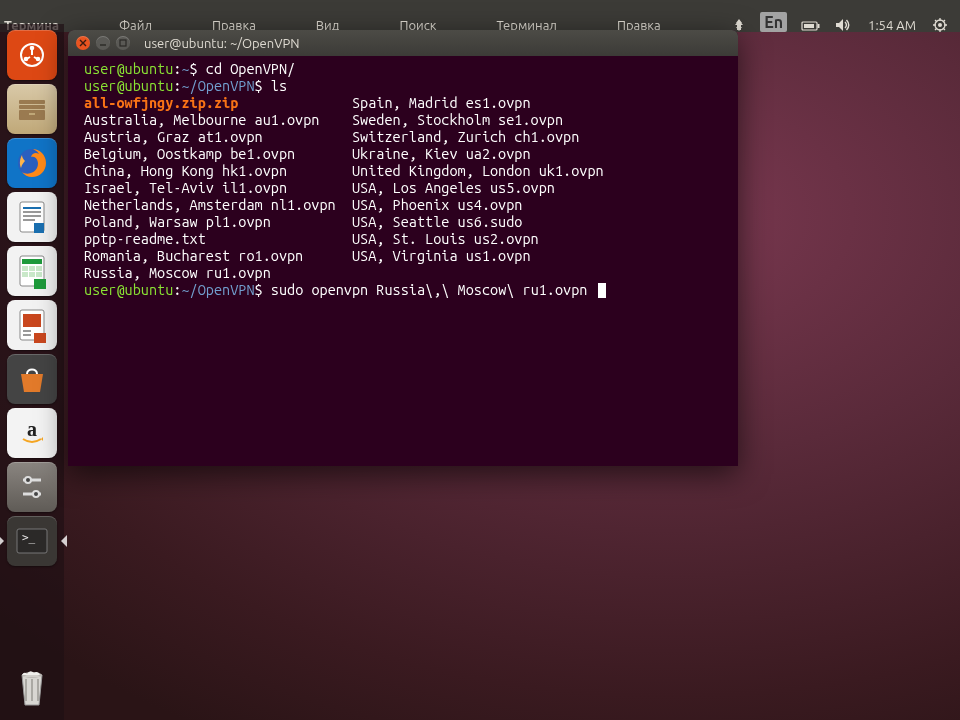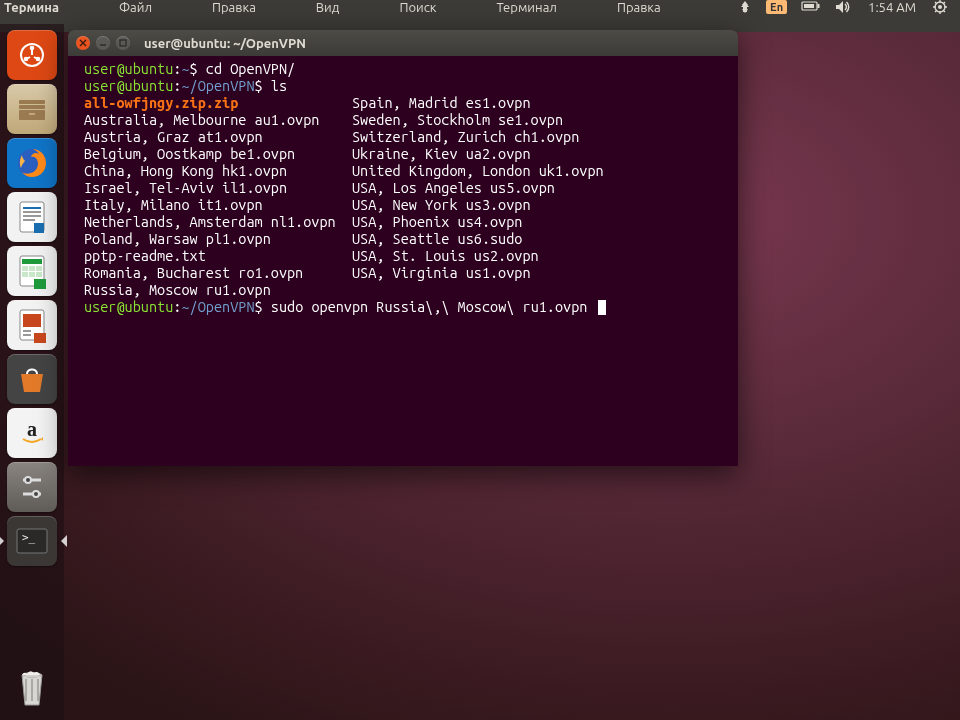--- a/index.html
+++ b/index.html
@@ -5,29 +5,29 @@
   * { margin: 0; padding: 0; box-sizing: border-box; }
   html, body { width: 960px; height: 720px; overflow: hidden; font-family: "Ubuntu", "DejaVu Sans", sans-serif; }
   body {
     background: radial-gradient(ellipse 900px 600px at 70% 30%, #7a3850 0%, #5a2a3a 40%, #3a1a20 80%, #2a1416 100%);
     position: relative;
   }
   
   .topbar {
     position: absolute; top: 0; left: 0; right: 0; height: 32px;
     background: #3c3b37; color: #dfdbd2;
-    display: flex; align-items: flex-start; font-size: 13px;
+    display: flex; align-items: flex-end; font-size: 13px;
     padding: 0 6px 0 0;
   }
   .topbar .app-label { font-weight: bold; padding: 0 8px 0 4px; }
   .topbar .menu-item { padding: 0 8px; cursor: default; margin-left: 44px; }
   .topbar .spacer { flex: 1; }
   .topbar .indicator { padding: 0 7px; display: flex; align-items: center; }
   .topbar .lang {
-    background: #fdba74; color: #333; font-size: 11px;
+    background: #a3a3a3; color: #333; font-size: 16px;
     padding: 1px 4px; border-radius: 2px; font-weight: bold;
   }
   .topbar svg { fill: #dfdbd2; }
   .topbar .time { padding: 0 10px; }
   
   .launcher {
     position: absolute; top: 24px; left: 0; bottom: 0; width: 64px;
     background: rgba(30, 16, 20, 0.65);
     display: flex; flex-direction: column; align-items: center;
     padding-top: 6px; gap: 4px;
@@ -56,21 +56,21 @@
     position: absolute; top: 30px; left: 68px;
     width: 670px;
     background: #2c001e;
     border-radius: 6px 6px 0 0;
     box-shadow: 0 8px 30px rgba(0,0,0,0.6);
   }
   .titlebar {
     height: 26px; background: linear-gradient(#4c4b46, #3c3b37);
     border-radius: 6px 6px 0 0;
     display: flex; align-items: center; color: #dfdbd2;
-    font-size: 13px; font-weight: bold; padding: 0 8px;
+    font-size: 13px; font-weight: normal; padding: 0 8px;
   }
   .titlebar .win-btn {
     width: 14px; height: 14px; border-radius: 50%;
     background: #5a5955; margin-right: 6px;
     box-shadow: inset 0 1px 0 rgba(255,255,255,0.2);
     display:flex; align-items:center; justify-content:center;
   }
   .titlebar .win-btn.close { background: #e95420; }
   .titlebar .win-btn svg { width:8px; height:8px; }
   .titlebar .title { margin-left: 8px; }
@@ -262,21 +262,20 @@
   </div>
   <div class="term-body" id="term-body">
       <div class="row"><span class="prompt"><span class="user">user@ubuntu</span>:<span class="path">~</span>$</span> cd OpenVPN/</div>
       <div class="row"><span class="prompt"><span class="user">user@ubuntu</span>:<span class="path">~/OpenVPN</span>$</span> ls</div>
       <div class="row"><span class="archive">all-owfjngy.zip.zip</span>              Spain, Madrid es1.ovpn</div>
       <div class="row">Australia, Melbourne au1.ovpn    Sweden, Stockholm se1.ovpn</div>
       <div class="row">Austria, Graz at1.ovpn           Switzerland, Zurich ch1.ovpn</div>
       <div class="row">Belgium, Oostkamp be1.ovpn       Ukraine, Kiev ua2.ovpn</div>
       <div class="row">China, Hong Kong hk1.ovpn        United Kingdom, London uk1.ovpn</div>
       <div class="row">Israel, Tel-Aviv il1.ovpn        USA, Los Angeles us5.ovpn</div>
-      <div class="row">Italy, Milano it1.ovpn           USA, New York us3.ovpn</div>
       <div class="row">Netherlands, Amsterdam nl1.ovpn  USA, Phoenix us4.ovpn</div>
       <div class="row">Poland, Warsaw pl1.ovpn          USA, Seattle us6.sudo</div>
       <div class="row">pptp-readme.txt                  USA, St. Louis us2.ovpn</div>
       <div class="row">Romania, Bucharest ro1.ovpn      USA, Virginia us1.ovpn</div>
       <div class="row">Russia, Moscow ru1.ovpn          </div>
       <div class="row"><span class="prompt"><span class="user">user@ubuntu</span>:<span class="path">~/OpenVPN</span>$</span> sudo openvpn Russia\,\ Moscow\ ru1.ovpn <span class="cursor"></span></div>
     </div>
 </div>
 
 </body></html>

